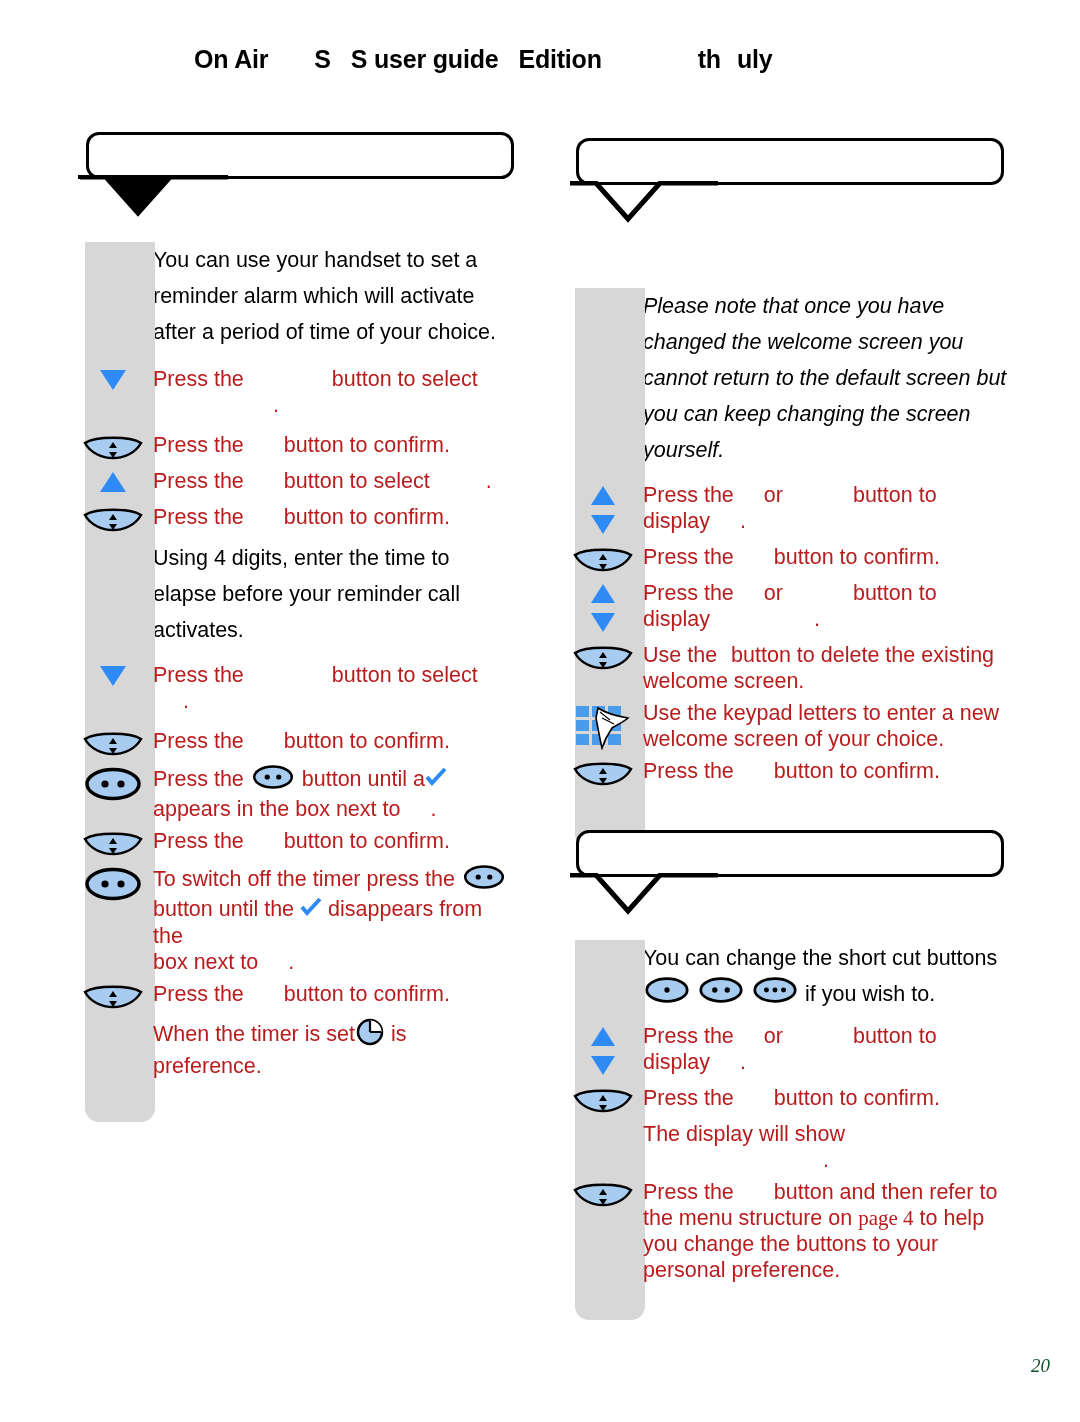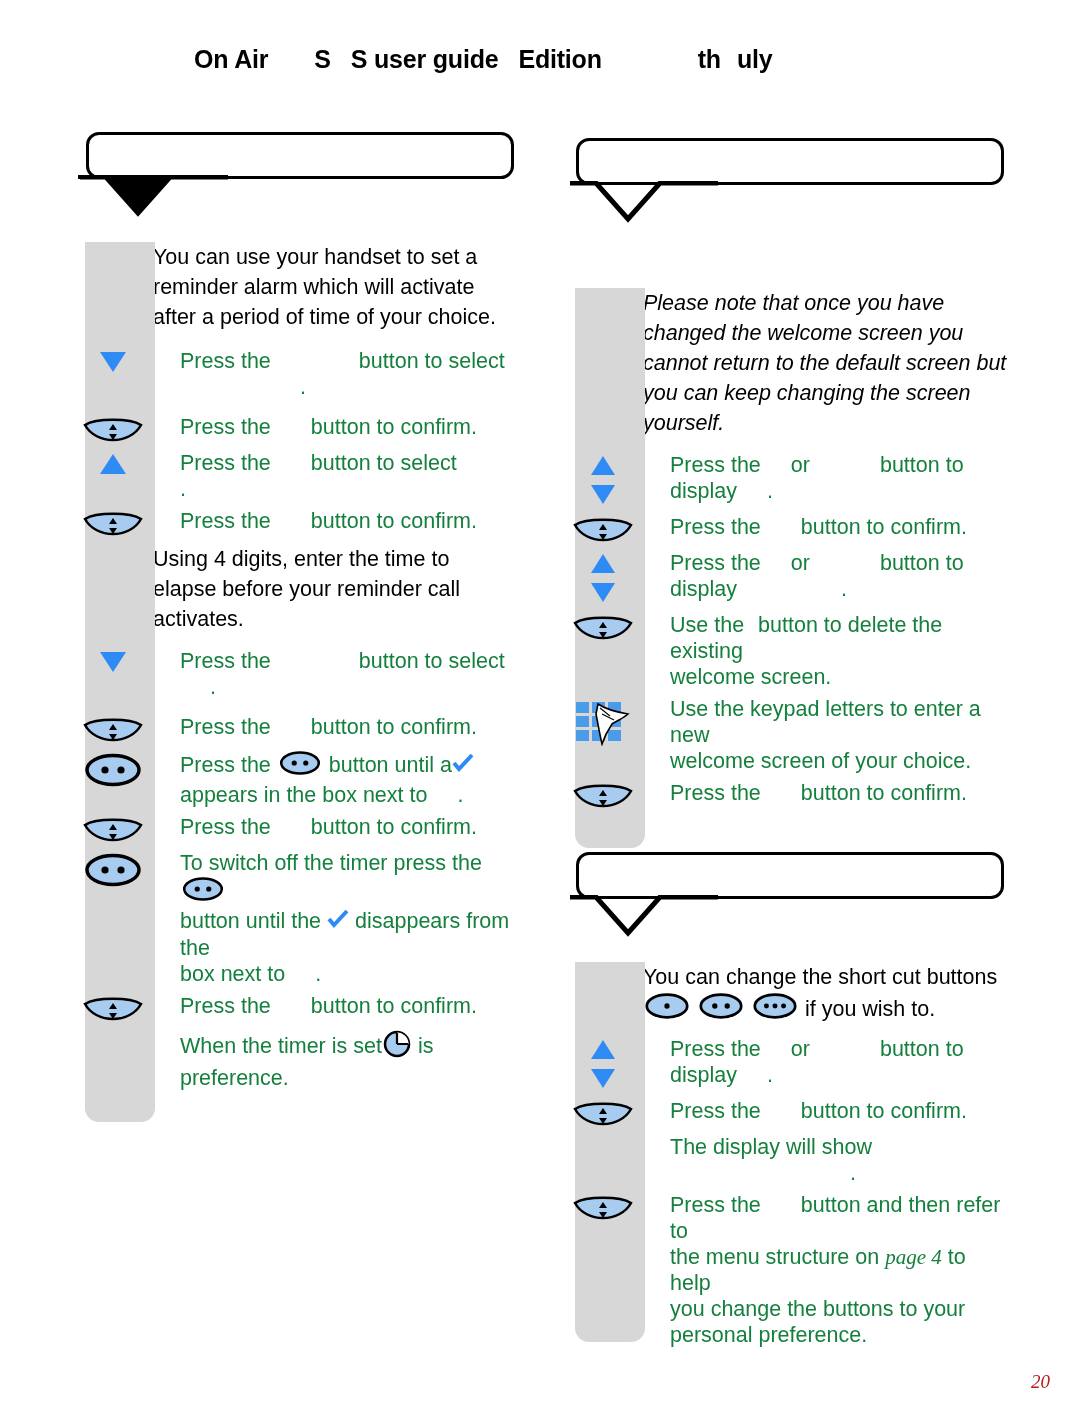--- a/index.html
+++ b/index.html
@@ -100,56 +100,54 @@
     width: 70px;
     display: flex;
     justify-content: center;
     align-items: flex-start;
     padding-top: 2px;
     z-index: 2;
   }
   .step-text {
     font-size: 21.5px;
     line-height: 26px;
-    color: #15803d;
+    color: #b91c1c;
     flex: 1;
-    margin-left: 27px;
   }
   .para {
     font-size: 21.5px;
-    line-height: 30px;
+    line-height: 36px;
     margin-bottom: 12px;
   }
   .gap-a { display:inline-block; width: 88px; }
   .gap-b { display:inline-block; width: 40px; }
   .gap-c { display:inline-block; width: 56px; }
   .gap-d { display:inline-block; width: 30px; }
   .gap-e { display:inline-block; width: 120px; }
   .gap-g { display:inline-block; width: 70px; }
   .gap-h { display:inline-block; width: 104px; }
   .gap-i { display:inline-block; width: 14px; }
   .gap-j { display:inline-block; width: 180px; }
 
   .italic-ref {
     font-family: "Liberation Serif", serif;
-    font-style: italic;
     font-size: 21px;
   }
 
   
   .ico { display: inline-block; vertical-align: middle; }
 
   
   .page-number {
     position: absolute;
-    right: 30px; bottom: 29px;
+    right: 30px; bottom: 45px;
     font-family: "Liberation Serif", serif;
     font-style: italic;
     font-size: 19px;
-    color: #b91c1c;
+    color: #14532d;
   }
 </style>
 </head>
 <body>
 
 <div class="page-header">
   <span>On Air</span><span class="hgap-sm"></span><span>S</span><span class="hgap-md"></span><span>S user guide</span><span class="hgap-md"></span><span>Edition</span><span class="hgap-lg"></span><span>th</span><span class="hgap-xs"></span><span>uly</span>
 </div>
 
 <div class="column" id="col-left">

